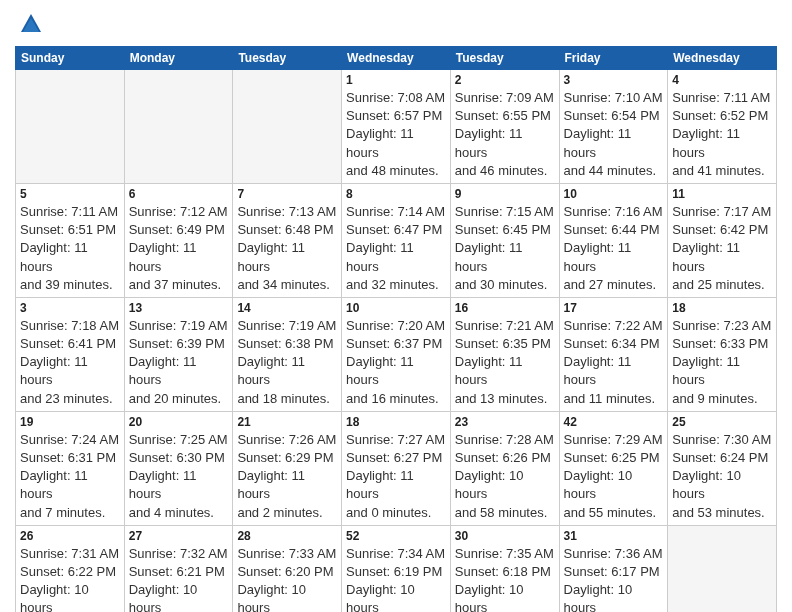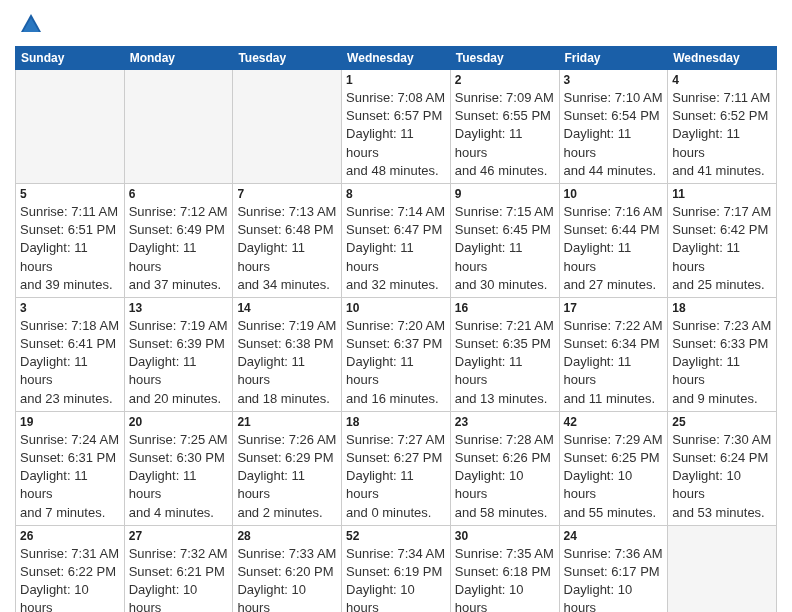--- a/index.html
+++ b/index.html
@@ -252,20 +252,20 @@
           </td>
           <td>
             <span class="day-number">52</span>
             <div class="day-info">Sunrise: 7:34 AM<br>Sunset: 6:19 PM<br>Daylight: 10 hours<br>and 44 minutes.</div>
           </td>
           <td>
             <span class="day-number">30</span>
             <div class="day-info">Sunrise: 7:35 AM<br>Sunset: 6:18 PM<br>Daylight: 10 hours<br>and 42 minutes.</div>
           </td>
           <td>
-            <span class="day-number">24</span>
+            <span class="day-number">31</span>
             <div class="day-info">Sunrise: 7:36 AM<br>Sunset: 6:17 PM<br>Daylight: 10 hours<br>and 40 minutes.</div>
           </td>
           <td class="empty"></td>
         </tr>
       </tbody>
   </table>
 </div>
 
 </body></html>

